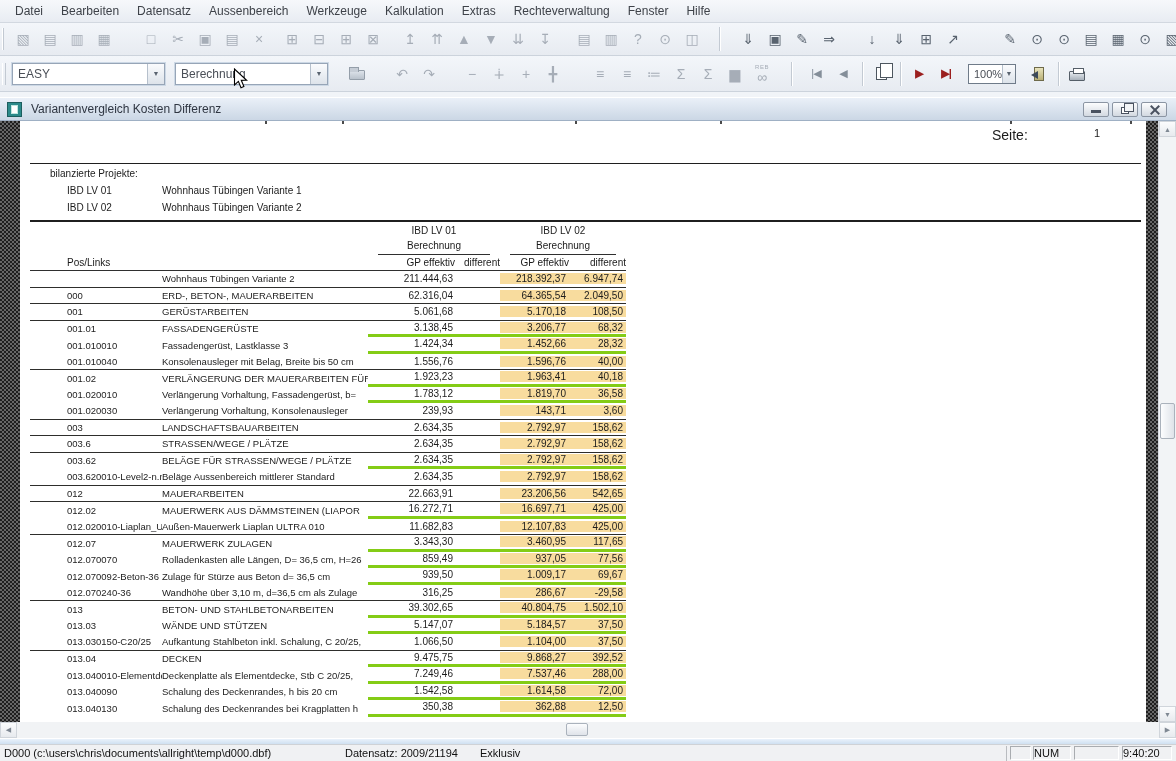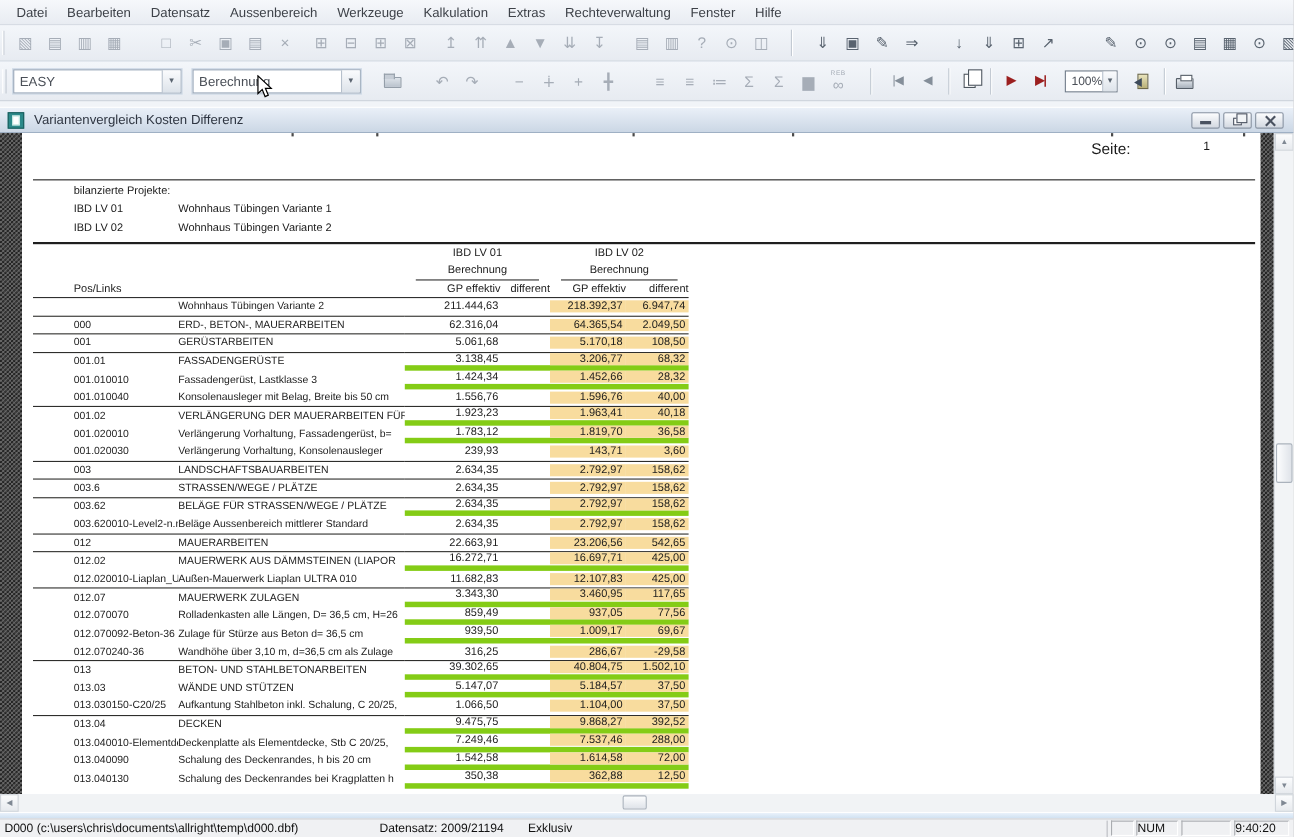--- a/index.html
+++ b/index.html
@@ -75,34 +75,34 @@
                      linear-gradient(45deg,#1e1e1e 25%,transparent 25%,transparent 75%,#1e1e1e 75%);
     background-size:4px 4px;background-position:0 0,2px 2px}
   .checker.left{left:0;width:20px}
   .checker.right{left:1146px;width:12px}
   .page{position:absolute;left:20px;top:0;width:1126px;height:100%;background:#fff;font-size:10px}
   .frag{position:absolute;top:0;width:2px;height:3px;background:#4a4a4a}
   .seite-label{position:absolute;left:972px;top:6px;font-size:14px;color:#1b1b1b}
   .seite-num{position:absolute;left:1040px;top:6px;width:40px;text-align:right;font-size:11px;color:#1b1b1b}
   .rule1{position:absolute;left:10px;top:42px;width:1111px;height:1px;background:#1f1f1f}
   .rule2{position:absolute;left:10px;top:99px;width:1111px;height:2px;background:#1f1f1f}
-  .projects-label{position:absolute;left:47px;top:47px;color:#1b1b1b}
+  .projects-label{position:absolute;left:30px;top:47px;color:#1b1b1b}
   .proj-id{position:absolute;left:47px;color:#1b1b1b}
   .proj-name{position:absolute;left:142px;color:#1b1b1b}
   
   .report-header{position:absolute;left:10px;top:101px;width:596px;height:49px;color:#1b1b1b}
   .rh{position:absolute;white-space:nowrap}
   .rh-line{position:absolute;height:1px;background:#2f2f2f}
   
   .report{position:absolute;left:10px;top:150px;width:596px}
   .trow{display:flex;height:16.5px;align-items:stretch}
   .lseg{display:flex;width:338px;align-items:center}
   .rseg{display:flex;width:258px;align-items:center}
   .trow.full .lseg,.trow.full .rseg{border-bottom:1px solid #2e2e2c}
-  .trow.part .rseg{border-bottom:5px solid #84cc16}
+  .trow.part .rseg{border-bottom:3px solid #84cc16}
   .c-pos{margin-left:37px;width:95px;font-size:9.5px;white-space:nowrap;overflow:hidden;color:#1c1c1c}
   .c-text{width:206px;font-size:9.5px;white-space:nowrap;overflow:hidden;color:#1c1c1c}
   .c-v1{width:87px;text-align:right;padding-right:2px;font-size:10px;color:#1c1c1c;align-self:center}
   .c-v1d{width:45px}
   .c-v2,.c-diff{display:flex;align-items:center;justify-content:flex-end;background:var(--hl,#f8dc9e);
     padding-right:3px;font-size:10px;color:#1c1c1c}
   .c-v2{width:69px}.c-diff{width:57px}
   
   .vscroll{position:absolute;left:1158px;top:0;width:18px;height:100%;background:#f2f4f6;border-left:1px solid #d8dce1}
   .sb-btn{position:absolute;width:17px;height:16px;display:flex;align-items:center;justify-content:center;

